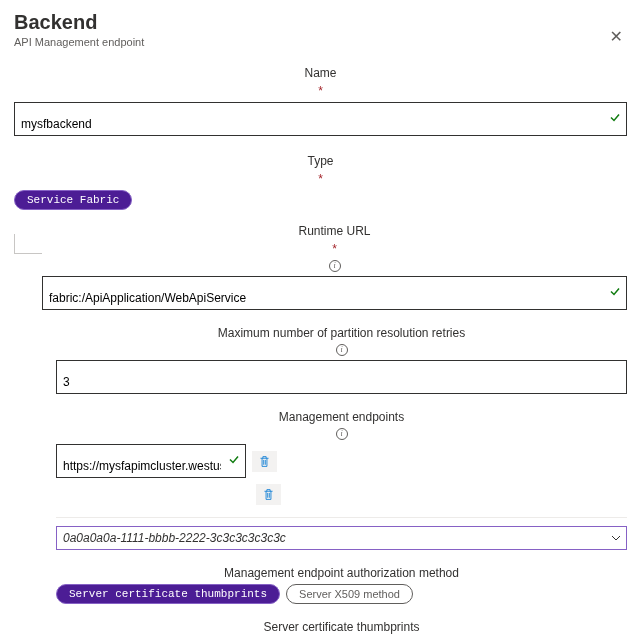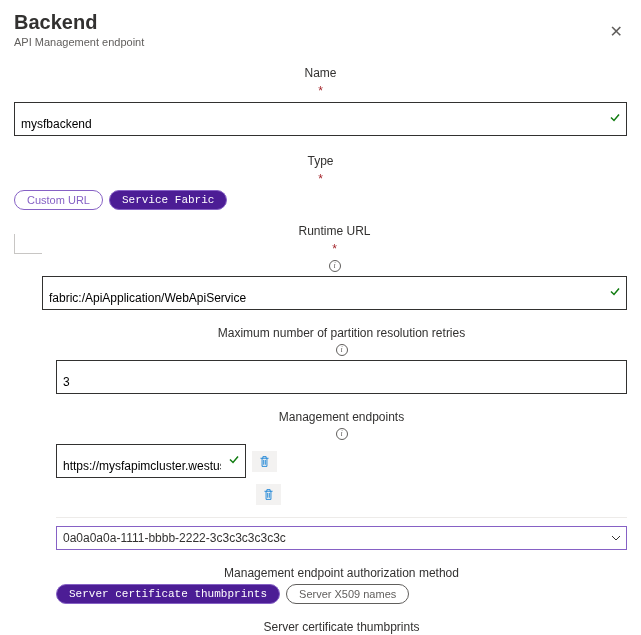--- a/index.html
+++ b/index.html
@@ -1,18 +1,18 @@
 <!DOCTYPE html>
 <html><head>
 <meta charset="utf-8">
 <style>
   * { box-sizing: border-box; margin: 0; padding: 0; }
   body { font-family: "Segoe UI", Arial, sans-serif; font-size: 12px; color: #323130; background: #fff; width: 641px; }
   .panel { padding: 10px 14px 0 14px; }
-  .header { display: flex; align-items: center; justify-content: space-between; }
+  .header { display: flex; align-items: flex-end; justify-content: space-between; }
   .title { font-size: 20px; font-weight: 600; line-height: 24px; }
   .subtitle { font-size: 11px; color: #605e5c; margin-top: 2px; }
   .close { font-size: 16px; color: #605e5c; cursor: pointer; padding: 2px 4px; margin-top: 4px;}
   .section { margin-top: 18px; }
   .label { font-size: 12px; margin-bottom: 4px; display: flex; align-items: center; gap: 4px; flex-direction: column; }
   .req { color: #a4262c; }
   .input-wrap { position: relative; }
   input[type=text], textarea, select {
     width: 100%; border: 1px solid #323130; padding: 14px 24px 4px 6px; font-family: inherit; font-size: 12px;
     background: #fff; outline: none;
@@ -36,21 +36,21 @@
   }
   .mgmt-row { display: flex; align-items: center; gap: 6px; margin-top: 4px; }
   .mgmt-input-wrap { position: relative; width: 190px; }
   .mgmt-input-wrap input { width: 100%; }
   .delete-box { background: #f3f2f1; padding: 4px 6px; cursor: pointer; }
   .delete-svg { width: 13px; height: 13px; display: block; }
   .trash-row { display:flex; margin-top: 6px;}
   .trash-only { margin-left: 200px; }
   .select { position: relative; }
   .select-box {
-    width: 100%; border: 1px solid #8661c5; padding: 4px 24px 4px 6px; font-size: 12px; background:#fff; cursor:pointer;
+    width: 100%; border: 1px solid #8661c5; padding: 4px 24px 4px 6px; font-size: 12px; background:#fff; cursor:pointer;font-style:italic;
   }
   .chev { position: absolute; right: 6px; top: 50%; transform: translateY(-50%); pointer-events: none; }
   .chev svg { width: 10px; height: 10px; display:block;}
   .divider { border-top: 1px solid #edebe9; margin: 12px 0 8px 0; }
 </style>
 </head>
 <body>
 
 <div class="panel">
   <div class="header">
@@ -76,21 +76,20 @@
     </div>
   </div>
 
 
   <div class="section">
     <div class="label">
       <span>Type</span>
         <span class="req">*</span>
     </div>
     <div class="pills">
-      <div class="pill">Custom URL</div>
       <div class="pill active">Service Fabric</div>
     </div>
   </div>
 
   <div class="indent-wrap">
     <div class="bracket"></div>
     <div class="indent-body">
 
       <div>
         <div class="label">
@@ -156,21 +155,21 @@
                 <path d="M1 3 L5 7 L9 3" stroke="#323130" stroke-width="1" fill="none"></path>
               </svg>
           </span>
         </div>
       </div>
 
       <div class="sub-section">
         <div class="label">Management endpoint authorization method</div>
         <div class="pills">
           <div class="pill active">Server certificate thumbprints</div>
-          <div class="pill" style="border-color:#605e5c;color:#605e5c;">Server X509 names</div>
+          <div class="pill" style="border-color:#605e5c;color:#605e5c;">Server X509 method</div>
         </div>
       </div>
 
       <div class="sub-section">
         <div class="label">
           <span>Server certificate thumbprints</span>
           <span class="info-icon">i</span>
         </div>
         <div class="mgmt-row">
           <div class="mgmt-input-wrap" style="width:210px;">

